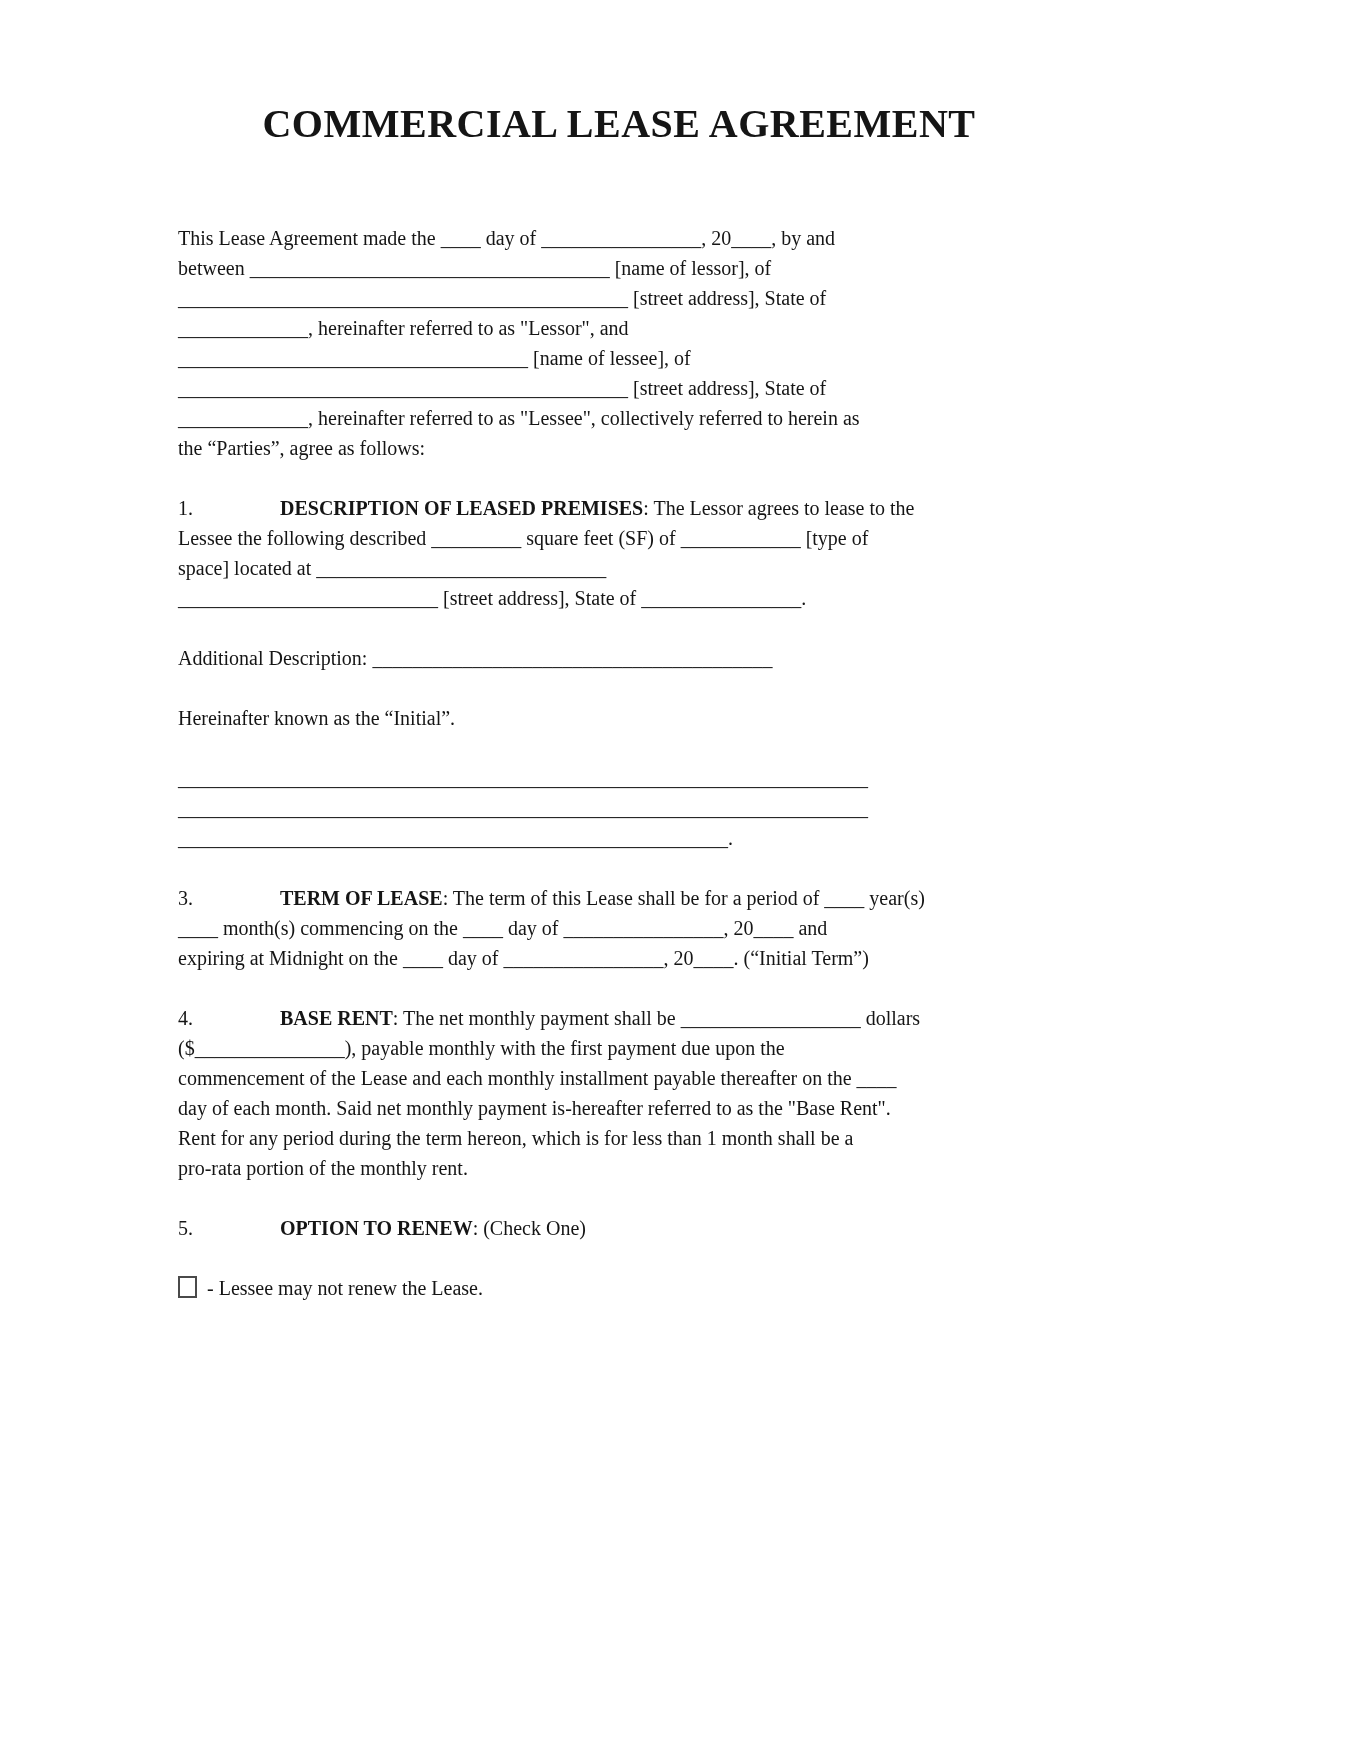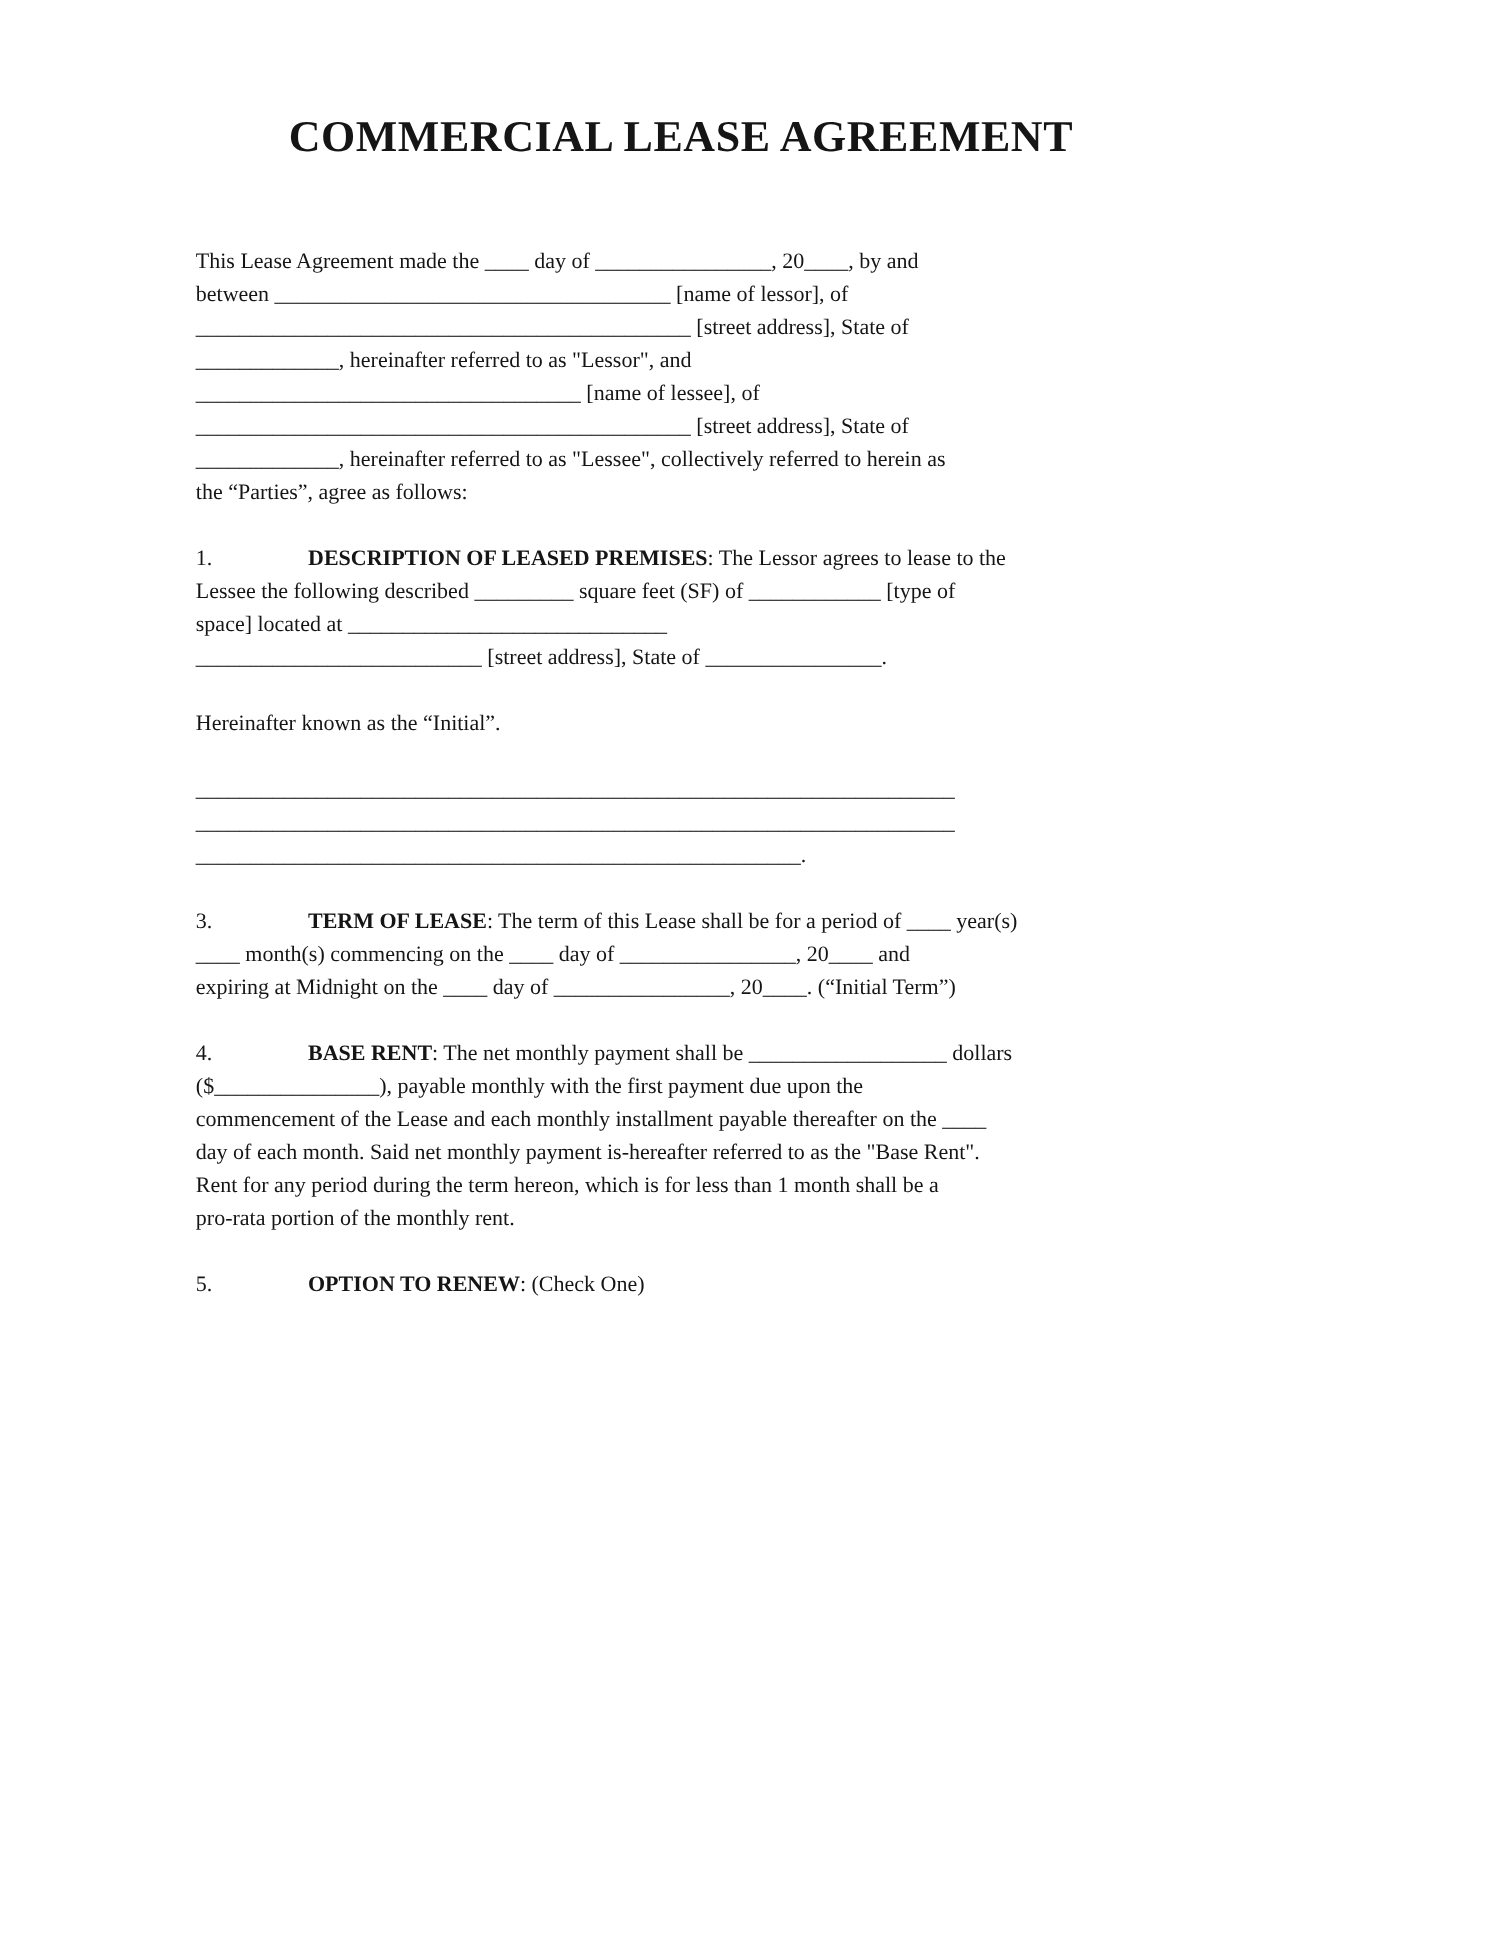--- a/index.html
+++ b/index.html
@@ -65,20 +65,21 @@
 ___________________________________ [name of lessee], of
 _____________________________________________ [street address], State of
 _____________, hereinafter referred to as "Lessee", collectively referred to herein as
 the “Parties”, agree as follows:</p>
 
     <p class="para"><span class="secnum">1.</span><span class="sechead">DESCRIPTION OF LEASED PREMISES</span><span>: The Lessor agrees to lease to the
 Lessee the following described _________ square feet (SF) of ____________ [type of
 space] located at _____________________________
 __________________________ [street address], State of ________________.</span></p>
 
+    <p class="para">Additional Description: ________________________________________</p>
 
     <p class="para">Hereinafter known as the “Initial”.</p>
 
 
     <p class="para">_____________________________________________________________________
 _____________________________________________________________________
 _______________________________________________________.</p>
 
 
     <p class="para"><span class="secnum">3.</span><span class="sechead">TERM OF LEASE</span><span>: The term of this Lease shall be for a period of ____ year(s)
@@ -87,15 +88,16 @@
 
     <p class="para"><span class="secnum">4.</span><span class="sechead">BASE RENT</span><span>: The net monthly payment shall be __________________ dollars
 ($_______________), payable monthly with the first payment due upon the
 commencement of the Lease and each monthly installment payable thereafter on the ____
 day of each month. Said net monthly payment is-hereafter referred to as the "Base Rent".
 Rent for any period during the term hereon, which is for less than 1 month shall be a
 pro-rata portion of the monthly rent.</span></p>
 
     <p class="para"><span class="secnum">5.</span><span class="sechead">OPTION TO RENEW</span><span>: (Check One)</span></p>
 
+    <p class="para"><span class="checkbox"></span><span>- Lessee may not renew the Lease.</span></p>
 
   </div>
 </div>
 
 </body></html>

